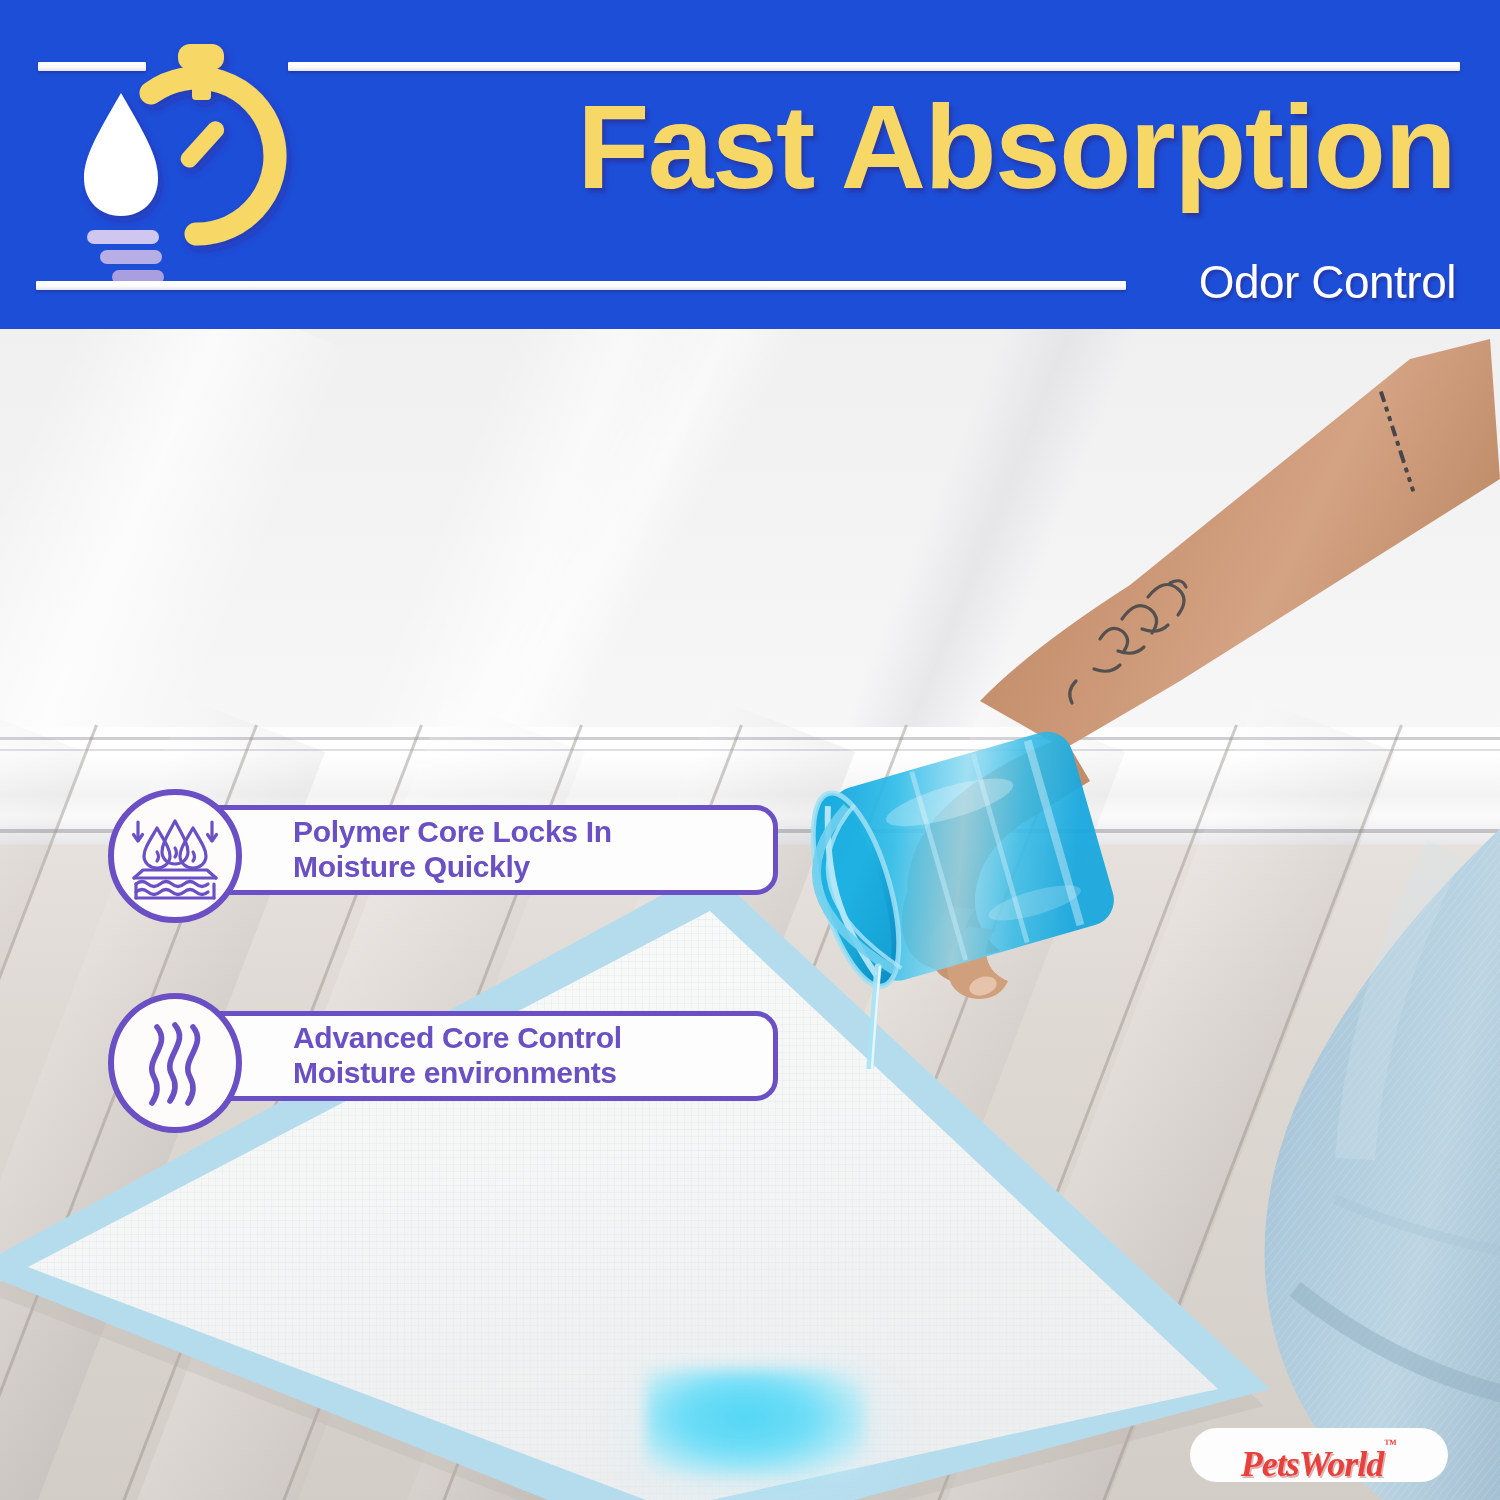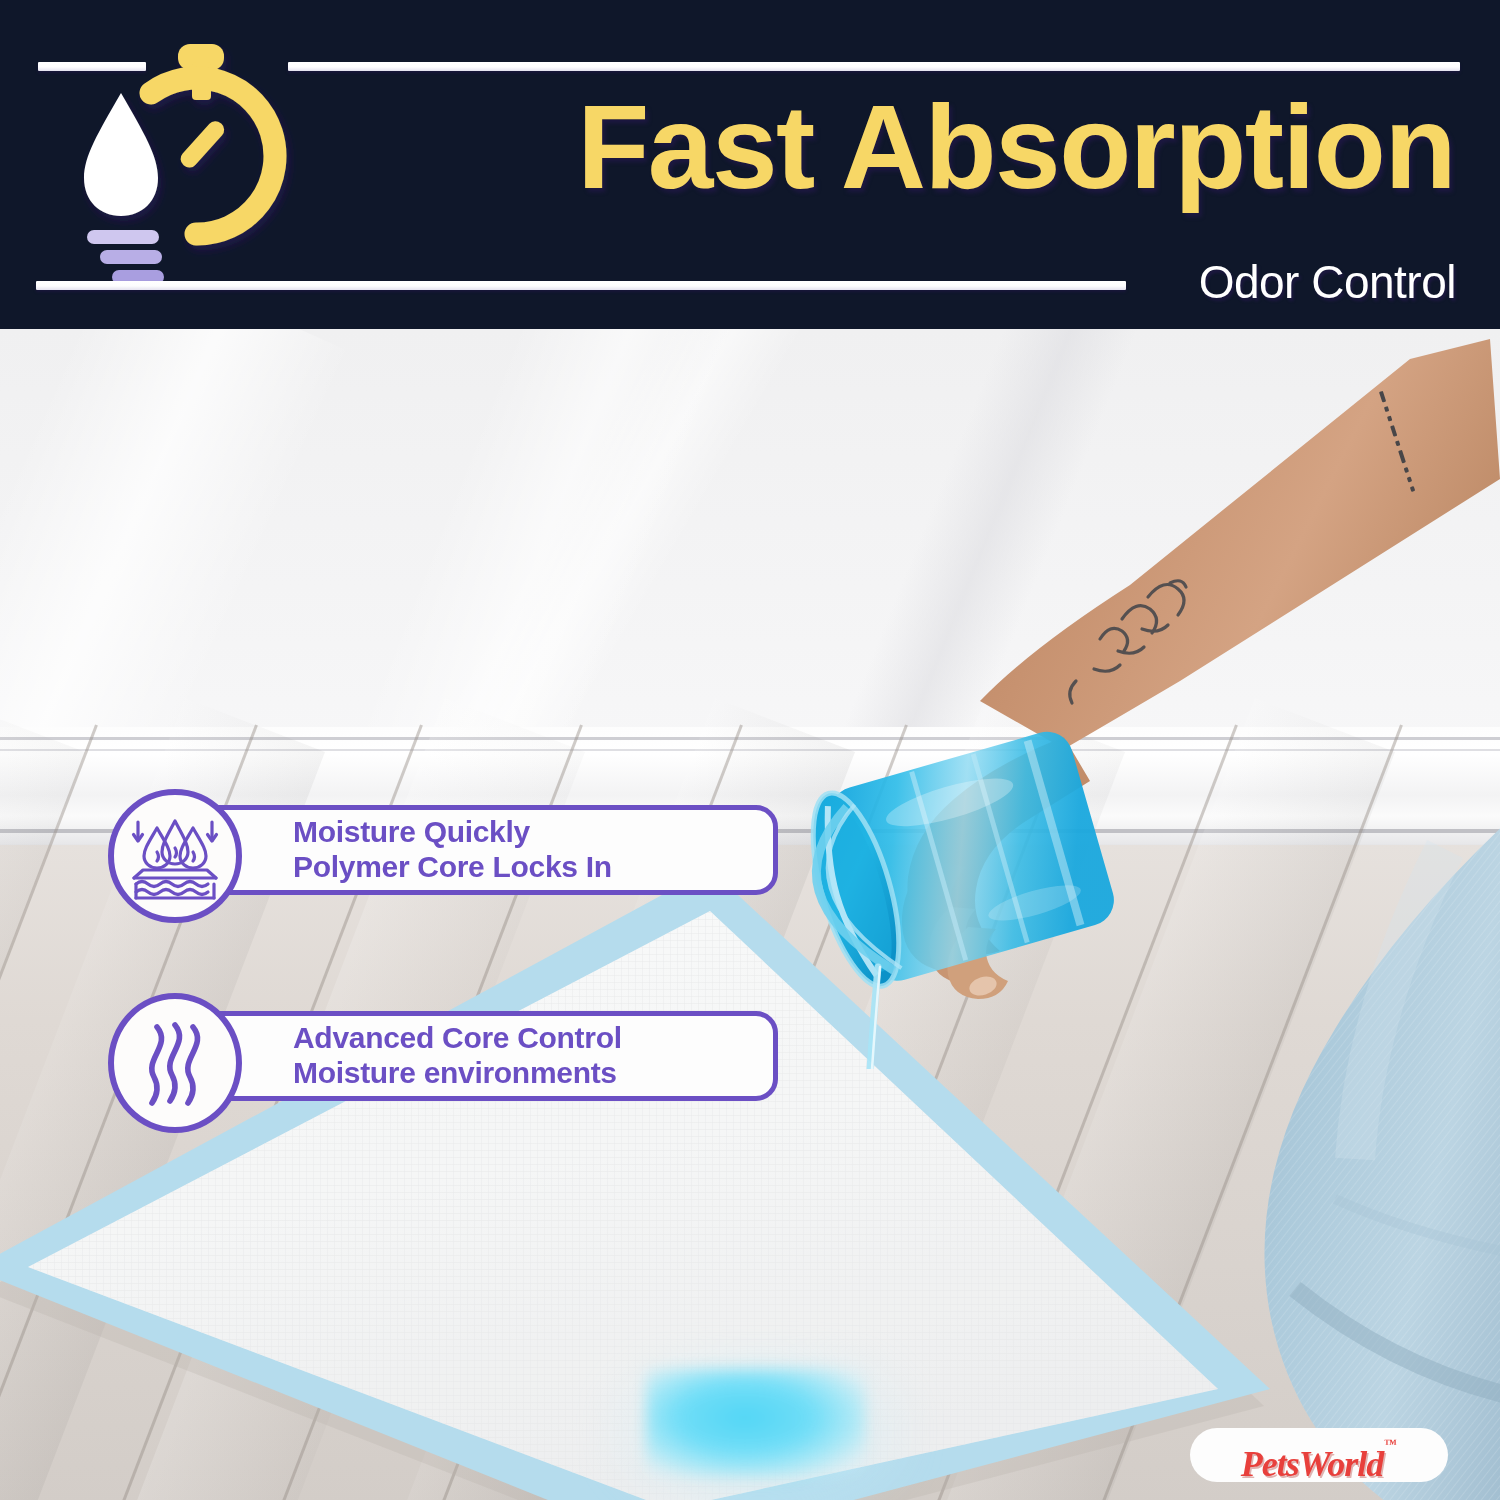--- a/index.html
+++ b/index.html
@@ -18,21 +18,21 @@
     overflow: hidden;
     background: #f2f2f2;
   }
 
   
   #header {
     position: absolute;
     left: 0; top: 0;
     width: 1500px;
     height: 329px;
-    background: #0f172a;
+    background: #1d4ed8;
     overflow: hidden;
   }
 
   .hdr-rule {
     position: absolute;
     height: 9px;
     background: linear-gradient(180deg,#ffffff 0%,#fdfdfe 55%,#e4e2ef 100%);
     border-radius: 1px;
     box-shadow: 0 2px 3px rgba(40,20,90,.35);
   }
@@ -475,22 +475,22 @@
 
         <path d="M80 560 Q180 640 300 668 Q360 680 400 684" stroke="#8fadc0" stroke-width="18" fill="none" opacity="0.5"></path>
         <path d="M120 470 Q230 520 400 540" stroke="#a7c3d4" stroke-width="10" fill="none" opacity="0.35"></path>
 
         <path d="M230 120 Q150 280 140 430" stroke="#d4e5ef" stroke-width="40" fill="none" opacity="0.30"></path>
       </svg>
     </div>
 
     <div class="badge" id="badge-0">
       <div class="badge-pill">
+        <div class="badge-line">Polymer Core Locks In</div>
         <div class="badge-line">Moisture Quickly</div>
-        <div class="badge-line">Polymer Core Locks In</div>
       </div>
       <div class="badge-circle">
         <svg width="96" height="96" viewBox="0 0 96 96" xmlns="http://www.w3.org/2000/svg">
           <g fill="none" stroke="#6b4fc4" stroke-width="3.2" stroke-linecap="round" stroke-linejoin="round">
 
             <path d="M11 14 L11 32"></path>
             <path d="M6.5 26.5 L11 33 L15.5 26.5"></path>
 
             <path d="M85 14 L85 32"></path>
             <path d="M80.5 26.5 L85 33 L89.5 26.5"></path>

